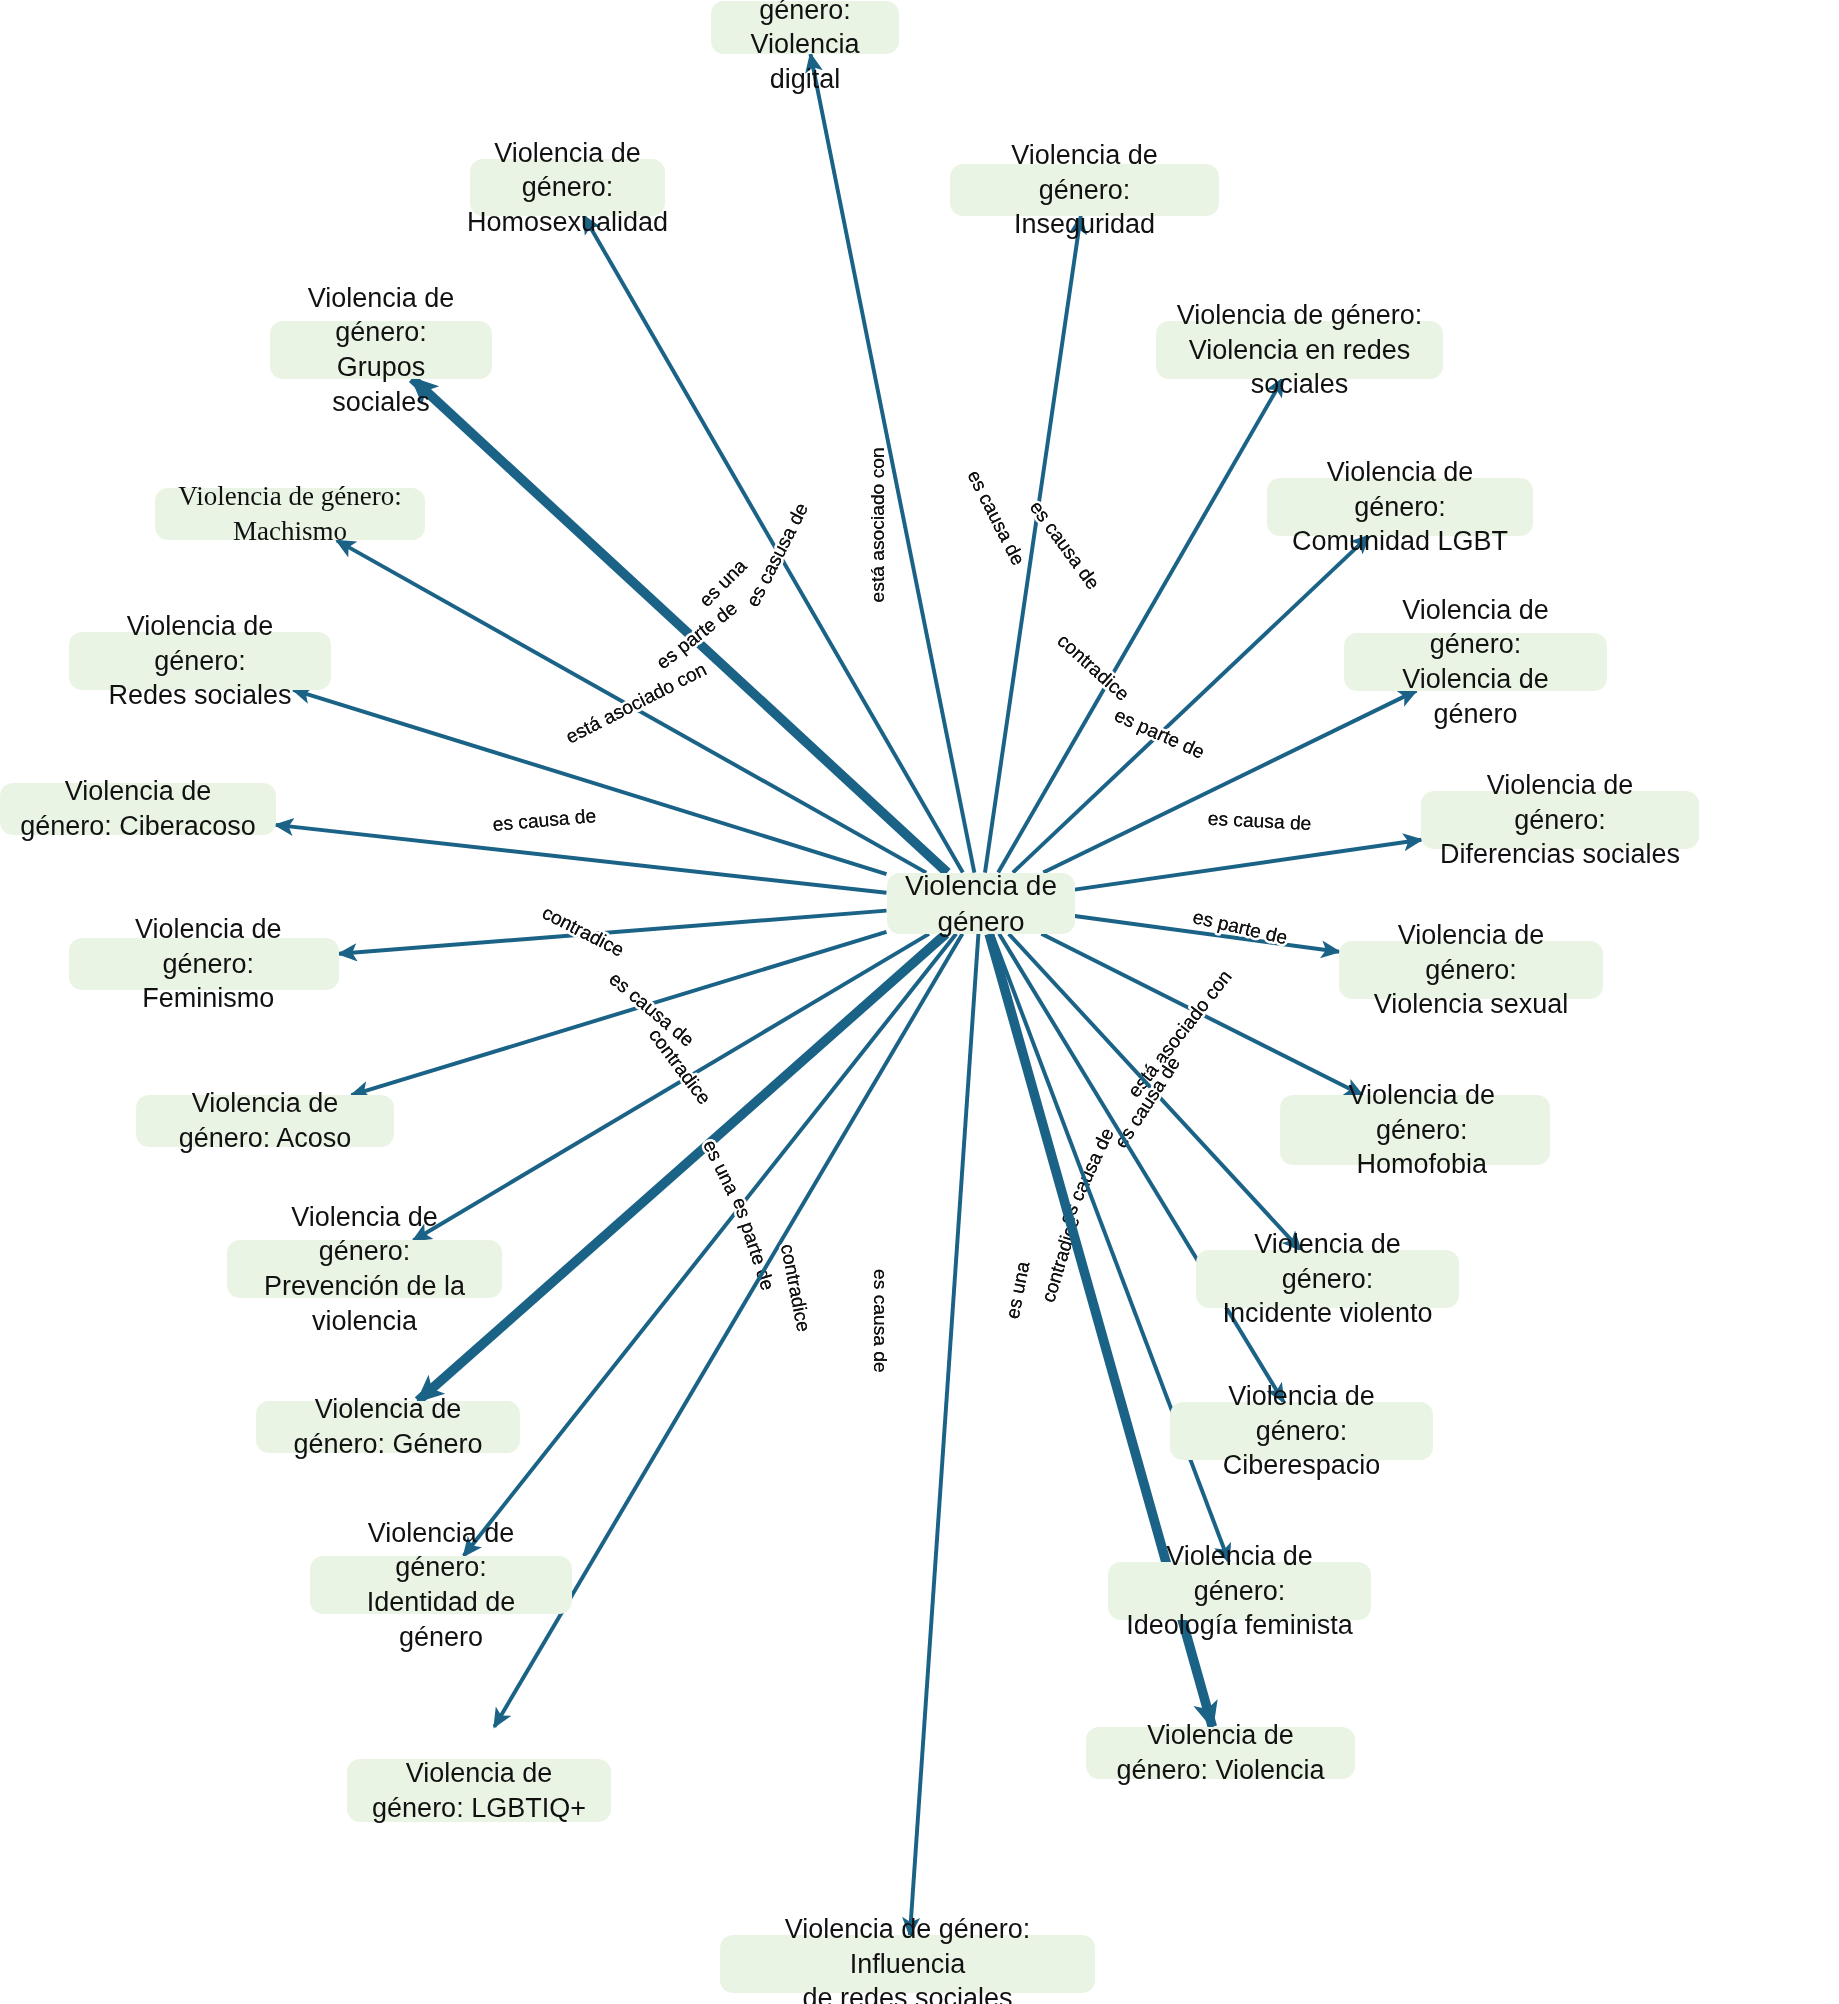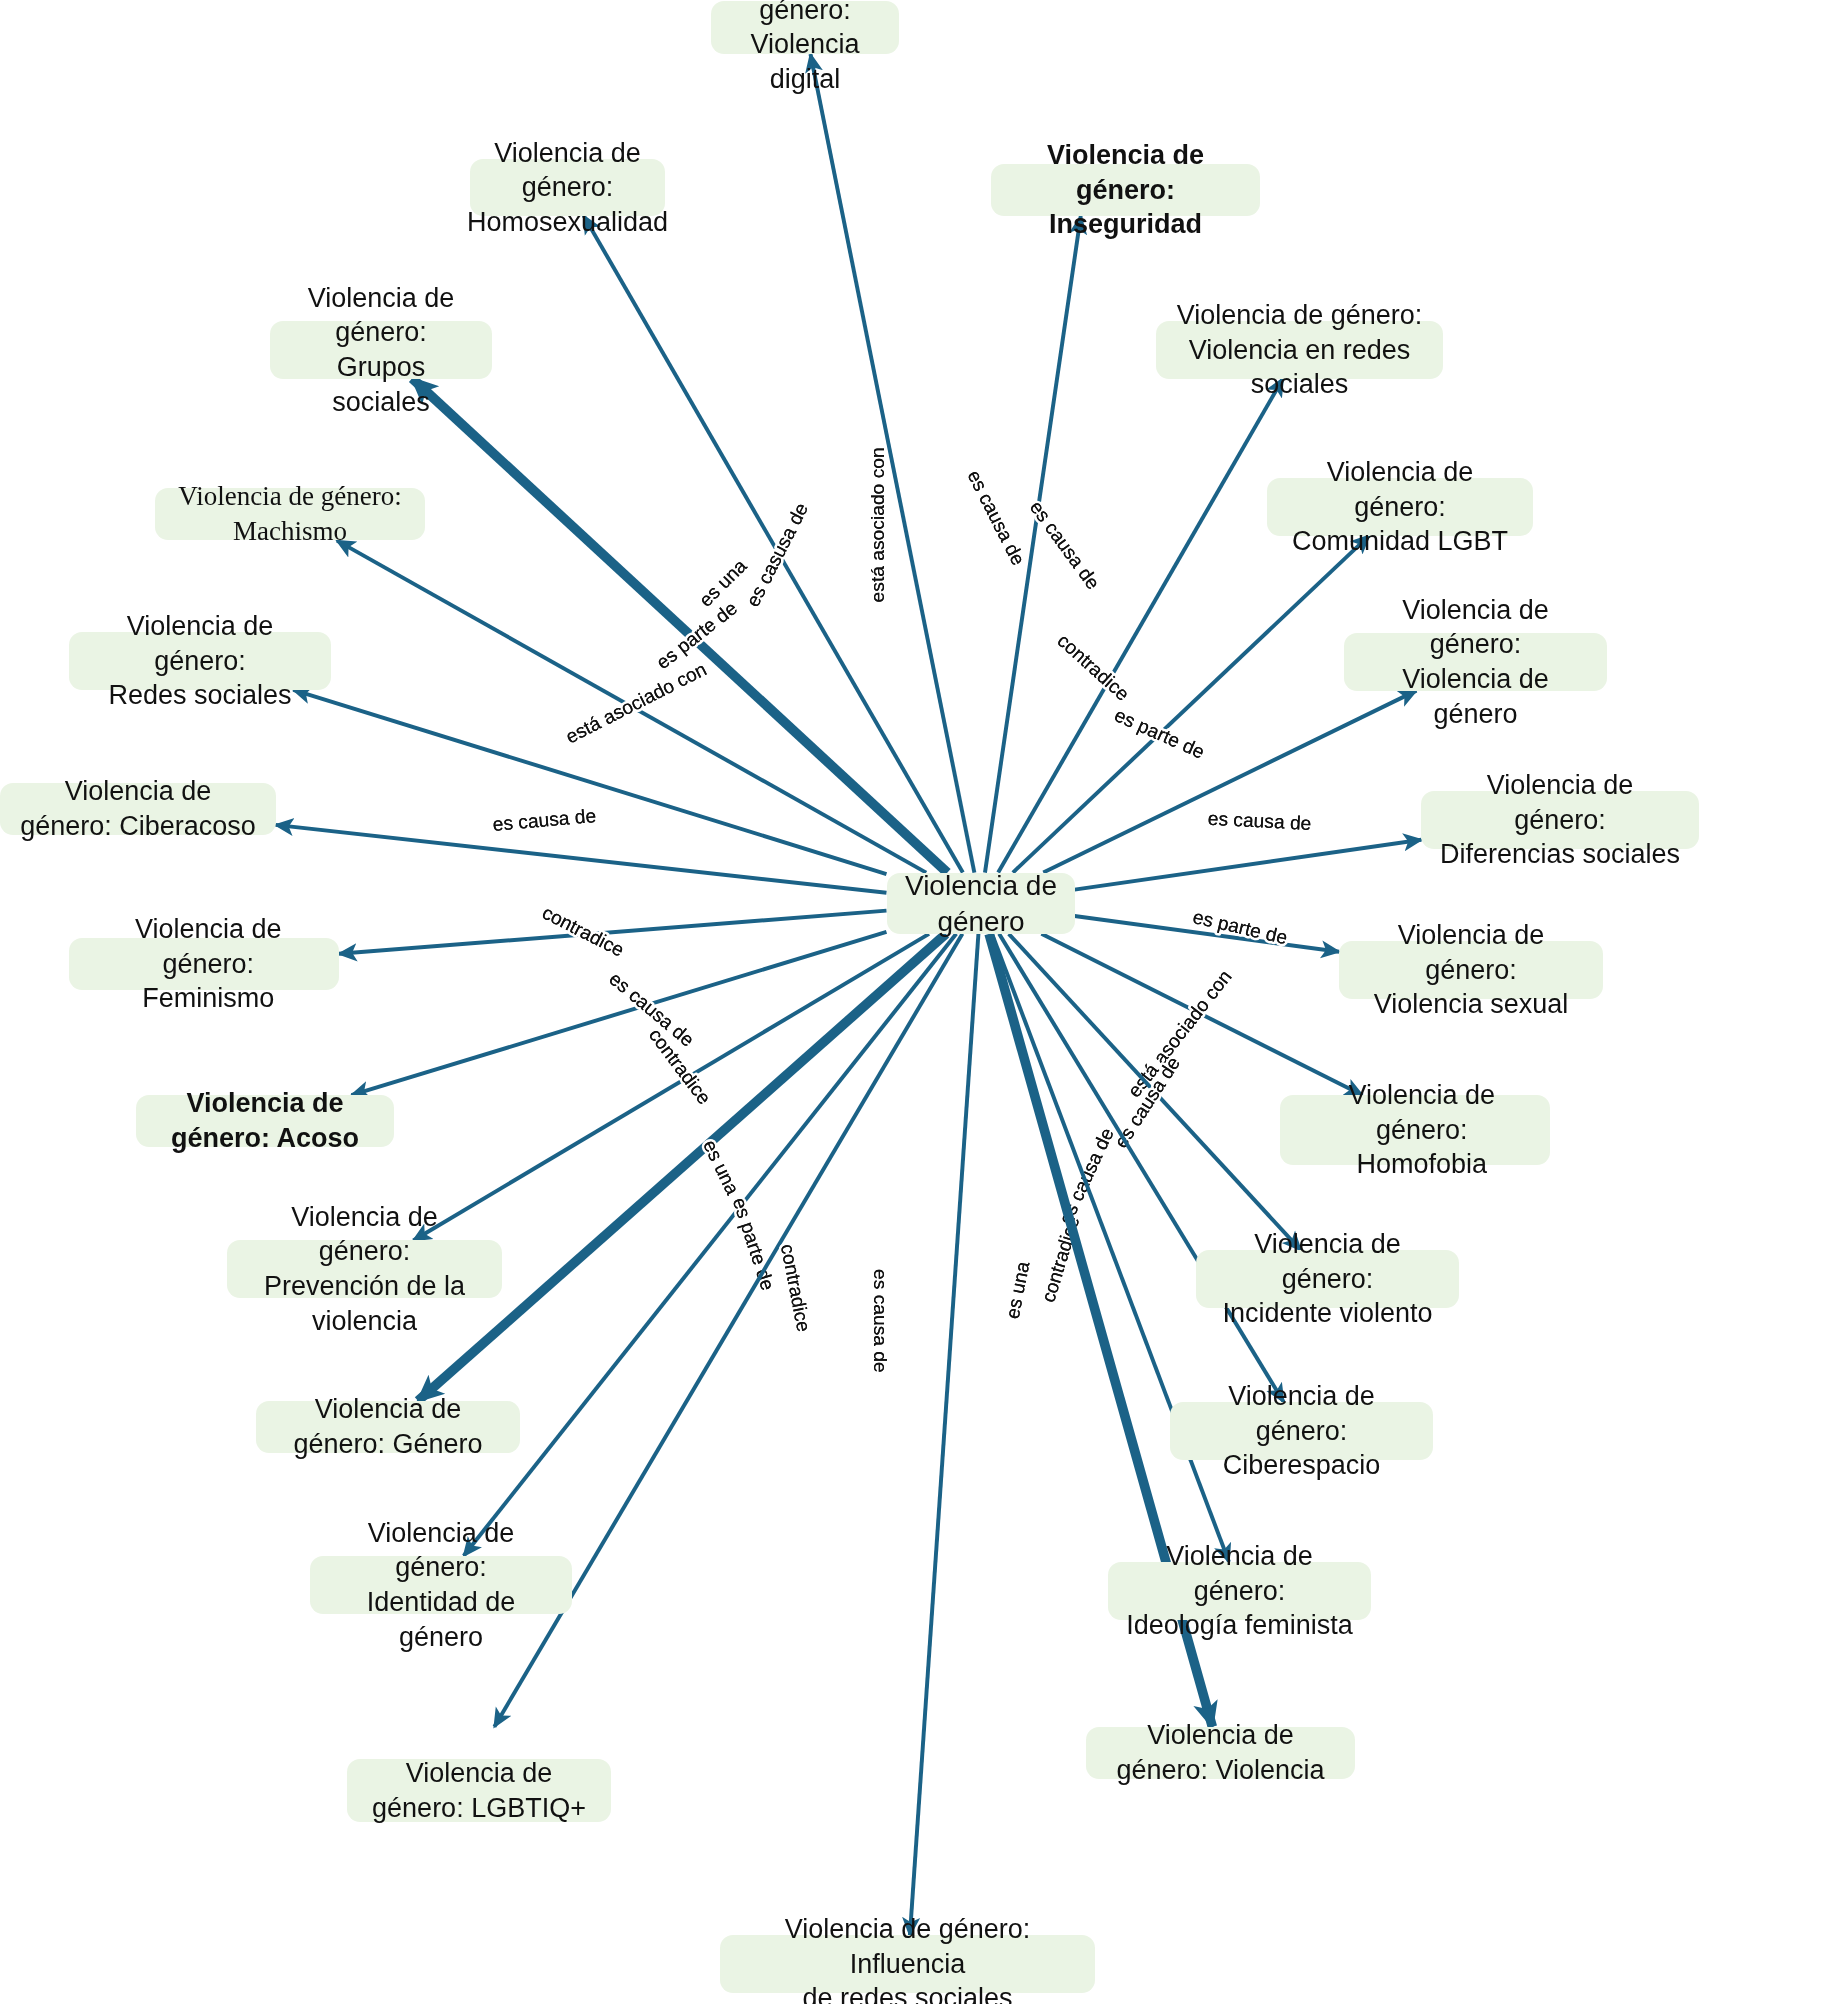--- a/index.html
+++ b/index.html
@@ -164,39 +164,39 @@
         <line x1="2237.2102225886233" y1="2135" x2="2080.5160758450124" y2="4425" stroke="#1b6287" stroke-width="9" marker-end="url(#ar-thin)"></line>
         <text x="2011" y="3020" class="elabel" text-anchor="middle" dominant-baseline="middle" transform="rotate(90 2011 3020)" stroke="#ffffff" stroke-width="12" stroke-linejoin="round" paint-order="stroke">es causa de</text>
         <text x="2011" y="3020" class="elabel" text-anchor="middle" dominant-baseline="middle" transform="rotate(90 2011 3020)">es causa de</text>
       </g>
     </svg>
   <div id="nodes">
       <div class="node" style="left: 711px; top: 0.9px; width: 188px; height: 53px;"><span>Violencia de género:
 Violencia digital</span></div>
       <div class="node" style="left: 470px; top: 159px; width: 195px; height: 57px;"><span>Violencia de género:
 Homosexualidad</span></div>
-      <div class="node" style="left: 991px; top: 164px; width: 269px; height: 52px; font-weight: bold;"><span>Violencia de género: Inseguridad</span></div>
+      <div class="node" style="left: 950px; top: 164px; width: 269px; height: 52px;"><span>Violencia de género: Inseguridad</span></div>
       <div class="node" style="left: 270px; top: 321px; width: 222px; height: 58px;"><span>Violencia de género:
 Grupos sociales</span></div>
       <div class="node" style="left: 1156px; top: 321px; width: 287px; height: 58px;"><span>Violencia de género:
 Violencia en redes sociales</span></div>
       <div class="node" style="left: 155px; top: 488px; width: 270px; height: 52px; font-family: Liberation Serif, serif;"><span>Violencia de género: Machismo</span></div>
       <div class="node" style="left: 1267px; top: 478px; width: 266px; height: 58px;"><span>Violencia de género:
 Comunidad LGBT</span></div>
       <div class="node" style="left: 69px; top: 632px; width: 262px; height: 58px;"><span>Violencia de género:
 Redes sociales</span></div>
       <div class="node" style="left: 1344px; top: 633px; width: 263px; height: 58px;"><span>Violencia de género:
 Violencia de género</span></div>
       <div class="node" style="left: 0px; top: 783px; width: 276px; height: 52px;"><span>Violencia de género: Ciberacoso</span></div>
       <div class="node" style="left: 1421px; top: 791px; width: 278px; height: 58px;"><span>Violencia de género:
 Diferencias sociales</span></div>
       <div class="node" style="left: 69px; top: 938px; width: 270px; height: 52px; padding-left: 26px;"><span>Violencia de género: Feminismo</span></div>
       <div class="node" style="left: 1339px; top: 941px; width: 264px; height: 58px;"><span>Violencia de género:
 Violencia sexual</span></div>
-      <div class="node" style="left: 136px; top: 1095px; width: 258px; height: 52px; font-weight: bold;"><span>Violencia de género: Acoso</span></div>
+      <div class="node" style="left: 136px; top: 1095px; width: 258px; height: 52px;"><span>Violencia de género: Acoso</span></div>
       <div class="node" style="left: 1280px; top: 1095px; width: 270px; height: 70px; padding-left: 31px;"><span>Violencia de género: Homofobia</span></div>
       <div class="node" style="left: 227px; top: 1240px; width: 275px; height: 58px;"><span>Violencia de género:
 Prevención de la violencia</span></div>
       <div class="node" style="left: 1196px; top: 1250px; width: 263px; height: 58px;"><span>Violencia de género:
 Incidente violento</span></div>
       <div class="node" style="left: 256px; top: 1401px; width: 264px; height: 52px;"><span>Violencia de género: Género</span></div>
       <div class="node" style="left: 1170px; top: 1402px; width: 263px; height: 58px;"><span>Violencia de género:
 Ciberespacio</span></div>
       <div class="node" style="left: 310px; top: 1556px; width: 262px; height: 58px;"><span>Violencia de género:
 Identidad de género</span></div>

